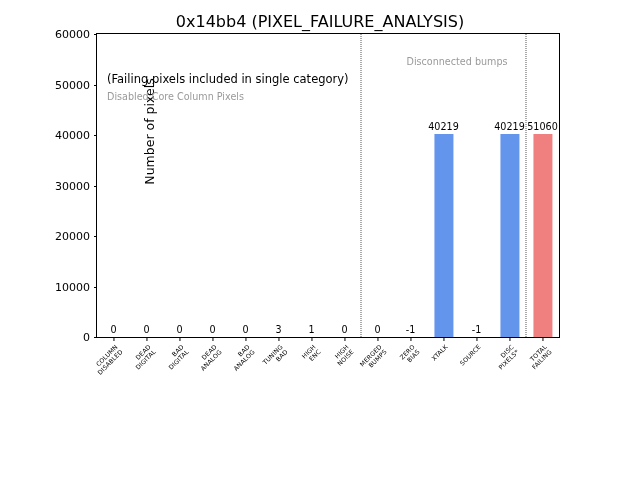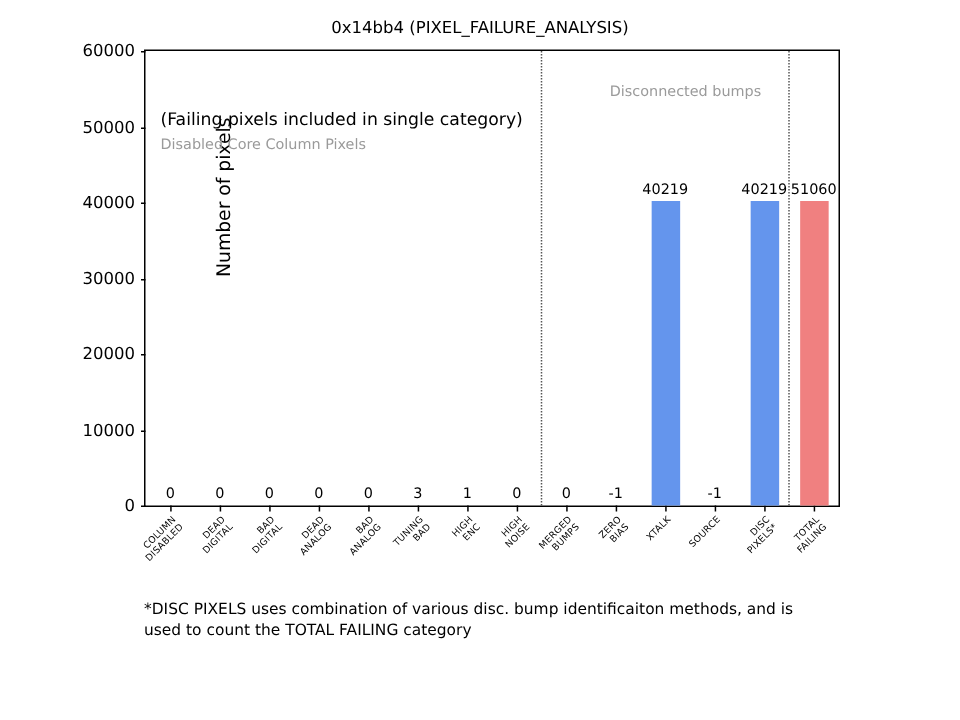--- a/index.html
+++ b/index.html
@@ -23,21 +23,21 @@
     height: 480px;
   }
 
   
   .chart-title {
     position: absolute;
     left: 0;
     top: 12px;
     width: 640px;
     text-align: center;
-    font-size: 11px;
+    font-size: 16px;
     color: #000;
     letter-spacing: 0px;
   }
 
   
   #plot-area {
     position: absolute;
     left: 96px;
     top: 33px;
     width: 464px;
@@ -301,18 +301,14 @@
       <span>Column Pixels</span>
     </div>
 
 
     <div class="ann-group" style="left:290px; width:140px; top:22px;">
       <span>Disconnected</span>
       <span>bumps</span>
     </div>
   </div>
 
-  <div id="footnote">
-    <div>*DISC PIXELS uses combination of various disc. bump identificaiton methods, and is</div>
-    <div>used to count the TOTAL FAILING category</div>
-  </div>
 
 </div>
 
 </body></html>

